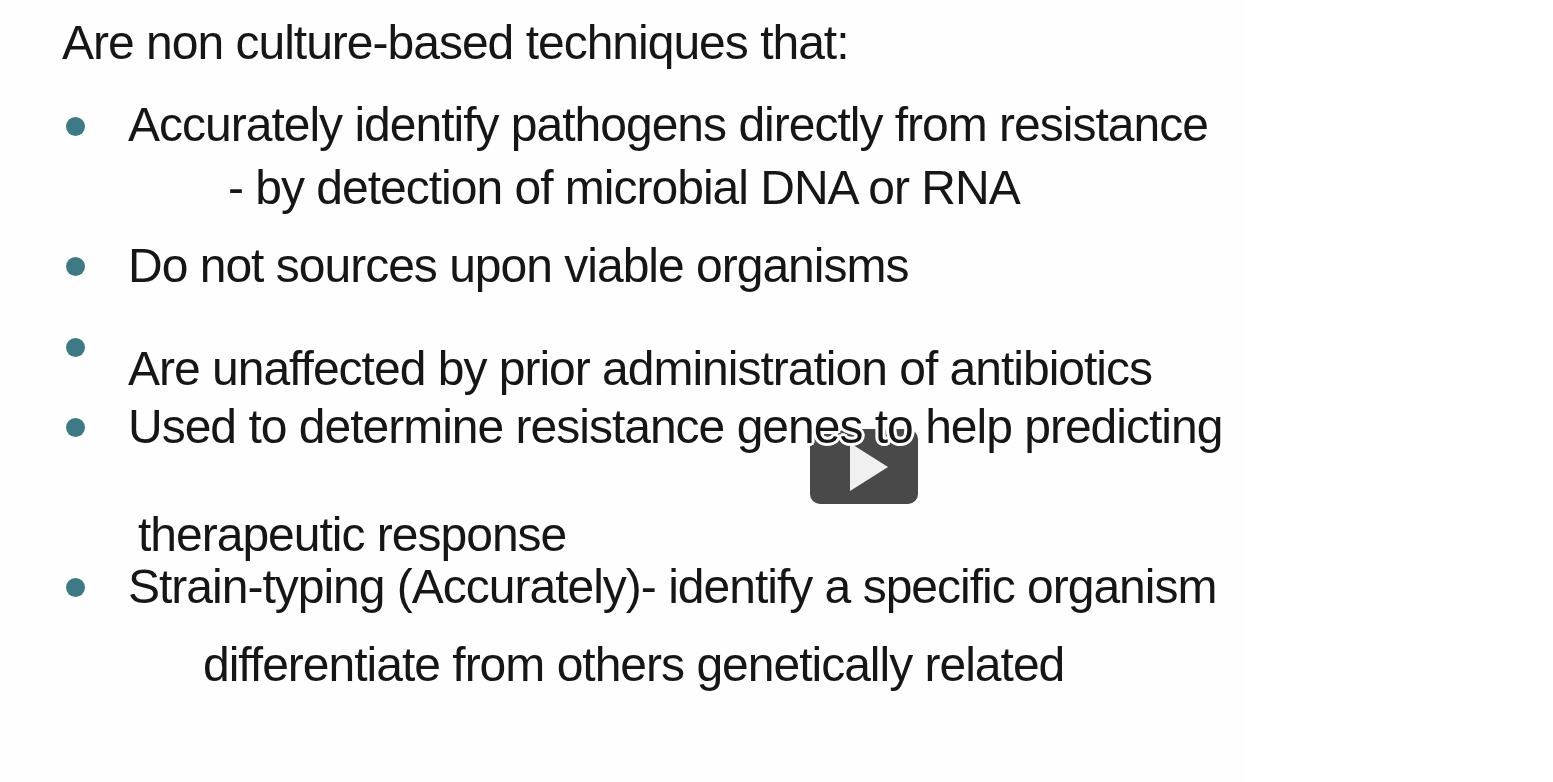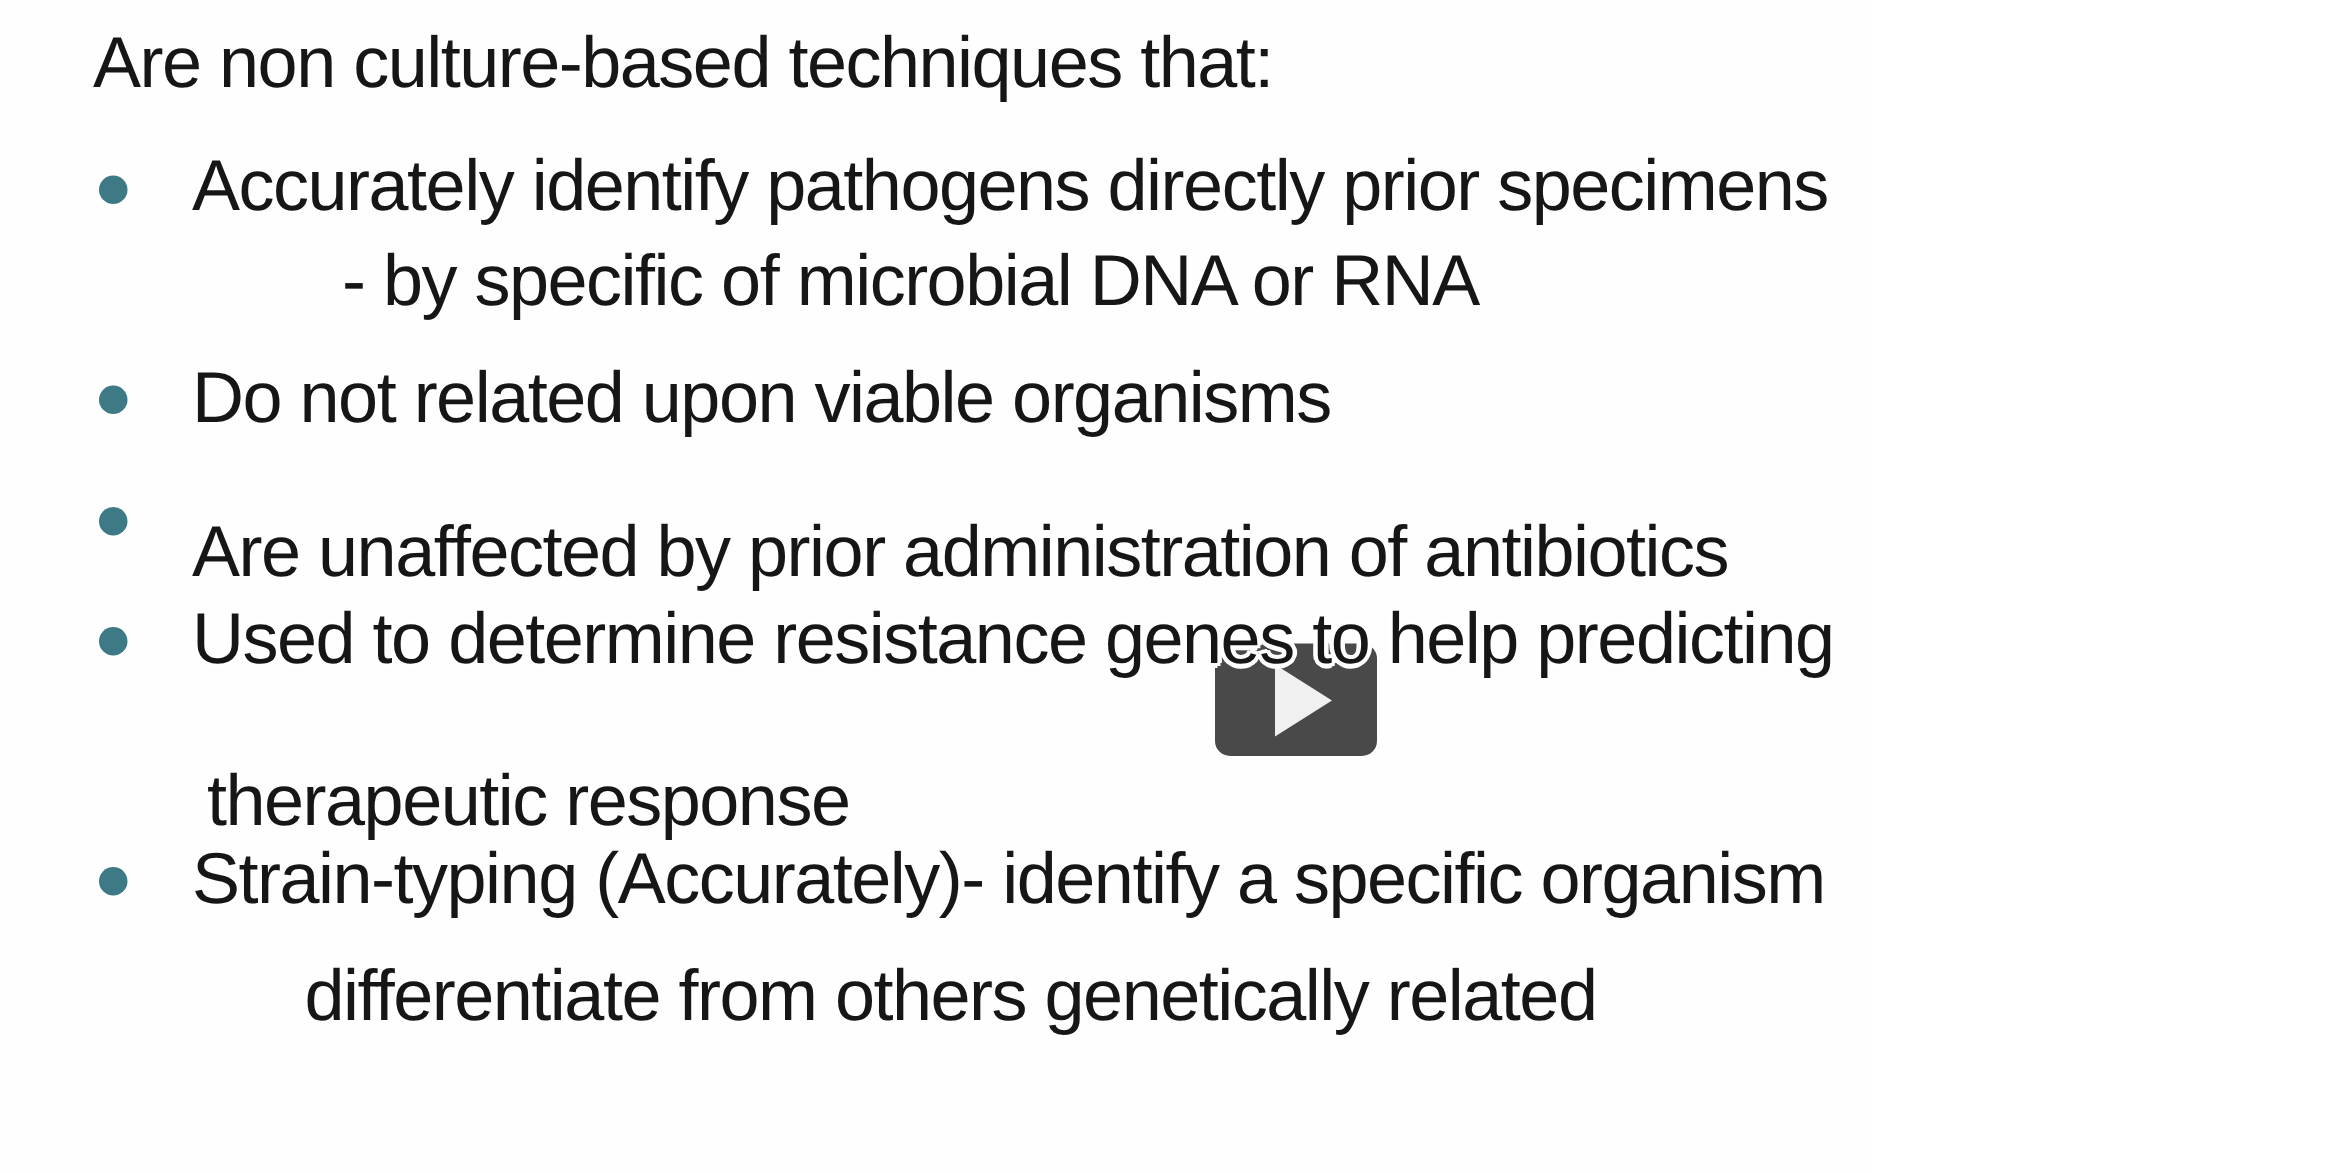--- a/index.html
+++ b/index.html
@@ -83,25 +83,25 @@
   }
 </style>
 </head>
 <body>
 
 <div class="stage">
 
   <div class="line title">Are non culture-based techniques that:</div>
 
   <span class="dot b1-dot"></span>
-  <div class="line b1">Accurately identify pathogens directly prior specimens</div>
-  <div class="line b1-sub">- by specific of microbial DNA or RNA</div>
+  <div class="line b1">Accurately identify pathogens directly from resistance</div>
+  <div class="line b1-sub">- by detection of microbial DNA or RNA</div>
 
   <span class="dot b2-dot"></span>
-  <div class="line b2">Do not related upon viable organisms</div>
+  <div class="line b2">Do not sources upon viable organisms</div>
 
   <span class="dot b3-dot"></span>
   <div class="line b3">Are unaffected by prior administration of antibiotics</div>
 
   <span class="dot b4-dot"></span>
   <div class="line b4 halo">Used to determine resistance genes to help predicting</div>
   <div class="line b4-cont">therapeutic response</div>
 
   <span class="dot b5-dot"></span>
   <div class="line b5">Strain-typing (Accurately)- identify a specific organism</div>

